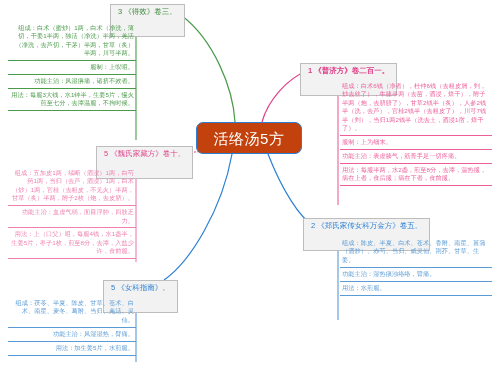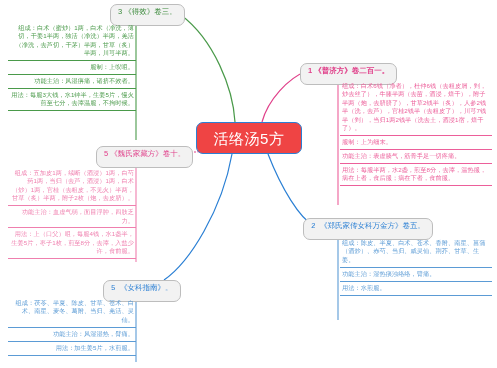--- a/index.html
+++ b/index.html
@@ -15,46 +15,46 @@
   .node{
     position:absolute;
     box-sizing:border-box;
     border-radius:6px;
     text-align:center;
     white-space:nowrap;
   }
   
   #root{
     left:196px;top:122px;width:106px;height:32px;
-    background:#ef4444;
+    background:#c2410c;
     border:1px solid #2a7fd4;
     color:#ffffff;
     font-size:15px;
     line-height:32px;
     border-radius:7px;
     letter-spacing:0.5px;
   }
   
   .chip{
     position:absolute;
     box-sizing:border-box;
     background:#f2f2f2;
     border:1px solid #bdbdbd;
-    border-radius:7px;
+    border-radius:0;
     font-size:7.5px;
     line-height:14px;
-    height:22px;
+    height:33px;
     padding:0 7px;
     white-space:nowrap;
     text-align:center;
   }
   .chip.green{color:#3d8b3d;}
   .chip.red{color:#e0408a;}
   .chip.pink{color:#e0408a;}
-  .chip.blue{color:#2a7fd4;font-family:Liberation Mono, monospace;}
+  .chip.blue{color:#2a7fd4;}
 
   
   .block{
     position:absolute;
     box-sizing:border-box;
     font-size:6.2px;
     line-height:8.4px;
     letter-spacing:0.05px;
   }
   .block .seg{

